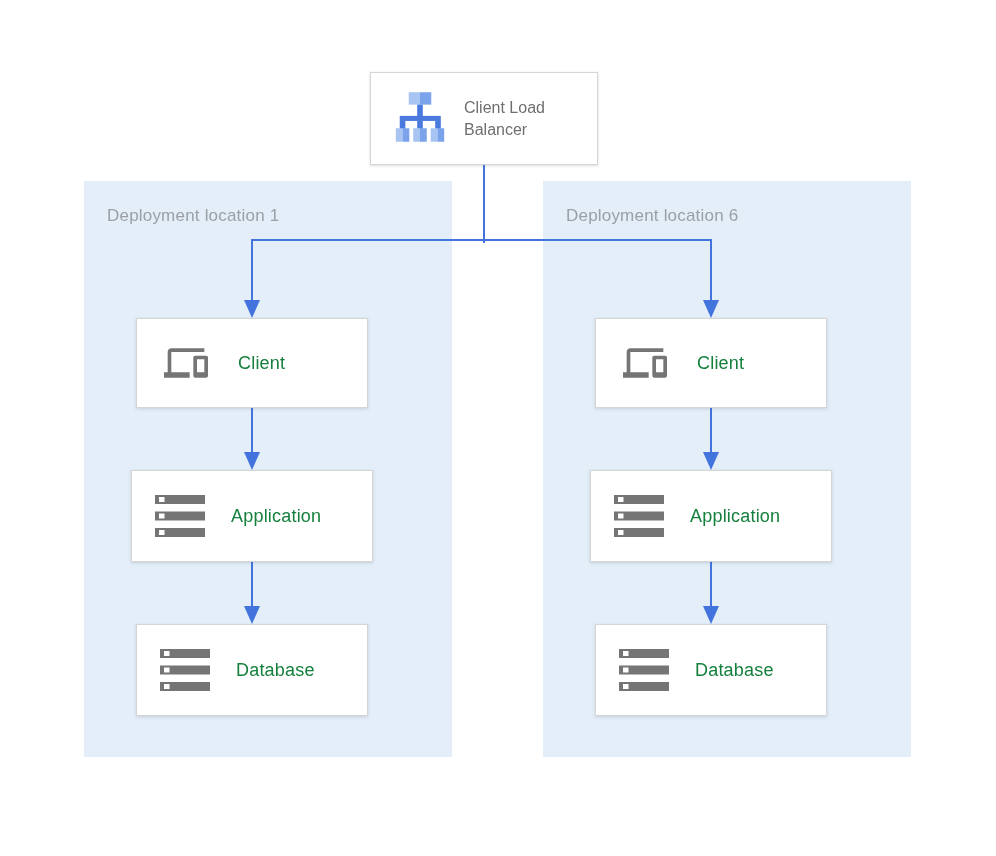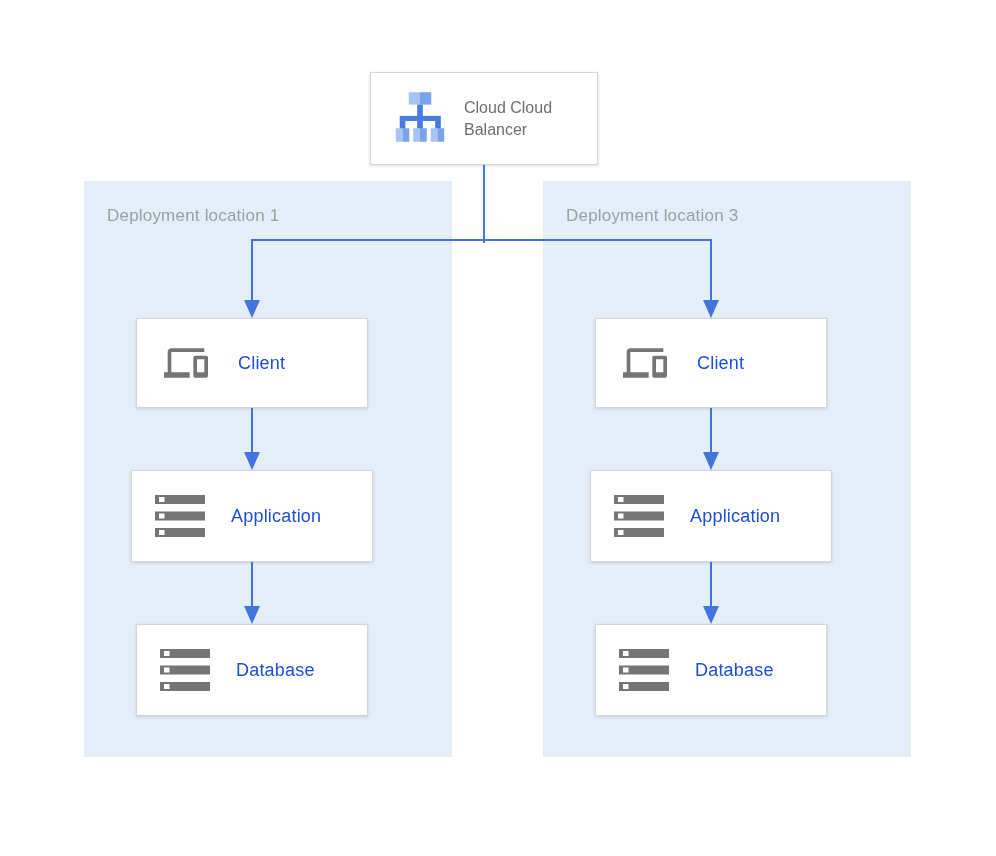--- a/index.html
+++ b/index.html
@@ -38,21 +38,21 @@
     border: 1px solid #d5d5d5;
     box-shadow: 0 1px 3px rgba(60,64,67,0.18);
     display: flex;
     align-items: center;
     padding-left: 23px;
   }
   .node .icon { display: flex; align-items: center; flex: 0 0 auto; }
   .node-label {
     margin-left: 26px;
     font-size: 18px;
-    color: #1d4ed8;
+    color: #15803d;
     letter-spacing: 0.2px;
   }
 
   
   .lb-box {
     position: absolute;
     left: 370px; top: 72px;
     width: 228px; height: 93px;
     background: #ffffff;
     border: 1px solid #d5d5d5;
@@ -84,42 +84,42 @@
 </style>
 </head>
 <body>
 
 <div class="page">
 
   <div class="zone zone-left">
     <div class="zone-label">Deployment location 1</div>
   </div>
   <div class="zone zone-right">
-    <div class="zone-label">Deployment location 3</div>
+    <div class="zone-label">Deployment location 6</div>
   </div>
 
   <div class="lb-box">
     <span class="icon">
       <svg width="54" height="56" viewBox="0 0 48 48">
         <rect x="14" y="2" width="10" height="11" fill="#a7c4f2"></rect>
         <rect x="24" y="2" width="10" height="11" fill="#7aa3ec"></rect>
         <rect x="21.5" y="13" width="5" height="10.5" fill="#4a7ade"></rect>
         <rect x="6" y="23" width="36.5" height="4.5" fill="#4a7ade"></rect>
         <rect x="6" y="27.5" width="5" height="7" fill="#4a7ade"></rect>
         <rect x="21.5" y="27.5" width="5" height="7" fill="#4a7ade"></rect>
         <rect x="37.5" y="27.5" width="5" height="7" fill="#4a7ade"></rect>
         <rect x="2.5" y="34" width="6" height="12" fill="#a7c4f2"></rect>
         <rect x="8.5" y="34" width="6" height="12" fill="#7aa3ec"></rect>
         <rect x="18" y="34" width="6" height="12" fill="#a7c4f2"></rect>
         <rect x="24" y="34" width="6" height="12" fill="#7aa3ec"></rect>
         <rect x="33.5" y="34" width="6" height="12" fill="#a7c4f2"></rect>
         <rect x="39.5" y="34" width="6" height="12" fill="#7aa3ec"></rect>
       </svg>
     </span>
-    <div class="lb-label">Cloud Cloud Balancer</div>
+    <div class="lb-label">Client Load Balancer</div>
   </div>
 
   <div class="line" style="left:483px; top:165px; width:2px; height:78px;"></div>
   <div class="line" style="left:251px; top:239px; width:461px; height:2px;"></div>
   <div class="line" style="left:251px; top:239px; width:2px; height:62px;"></div>
   <div class="arrowhead" style="left:244px; top:300px;"></div>
   <div class="line" style="left:710px; top:239px; width:2px; height:62px;"></div>
   <div class="arrowhead" style="left:703px; top:300px;"></div>
 
   <div class="line" style="left:251px; top:408px; width:2px; height:45px;"></div>

